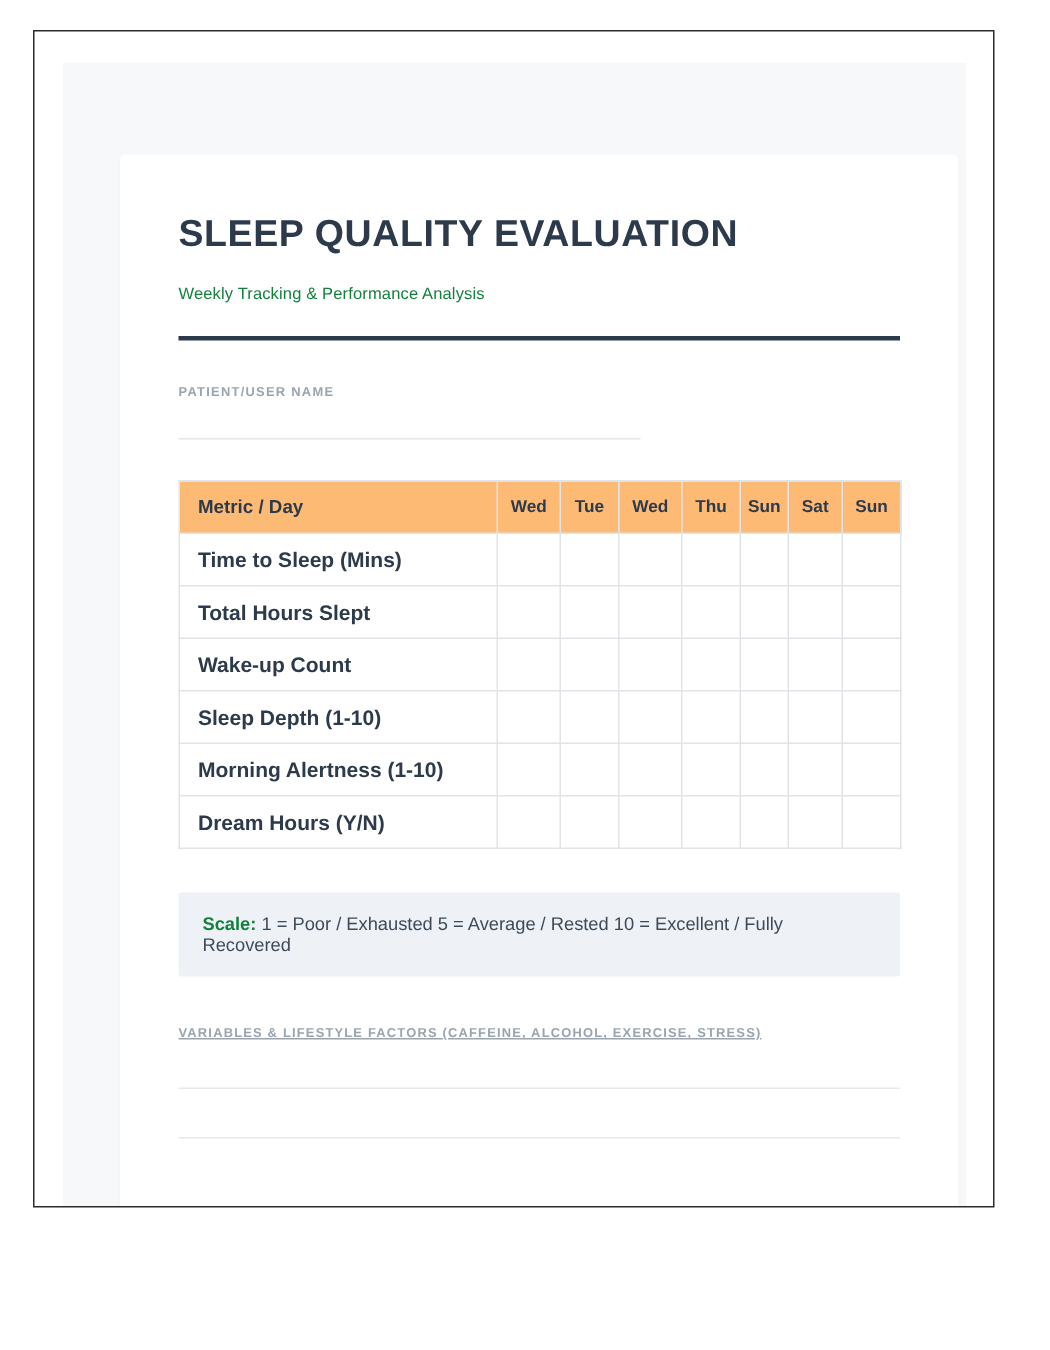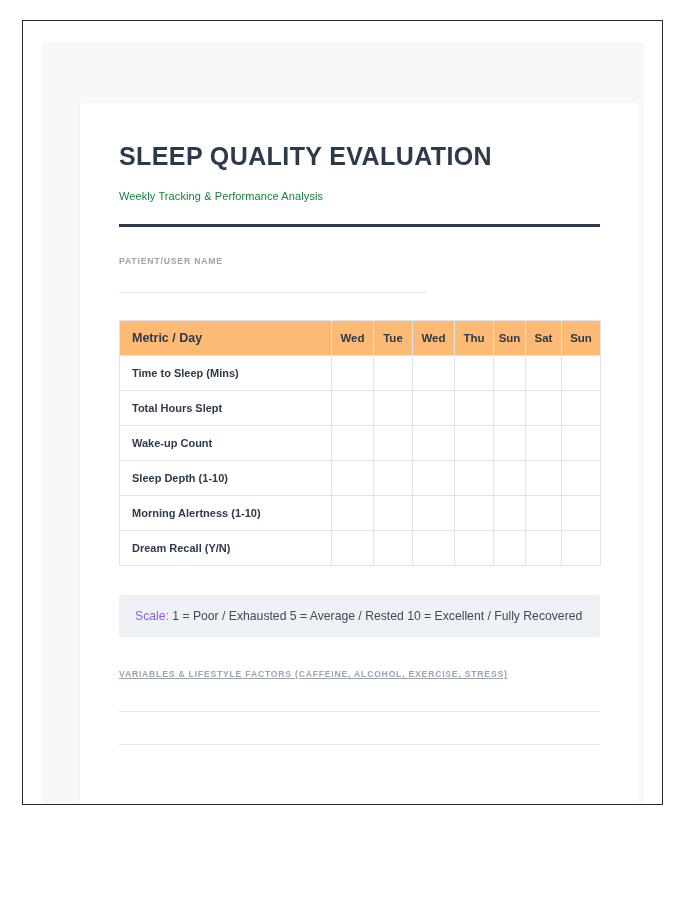--- a/index.html
+++ b/index.html
@@ -122,21 +122,21 @@
     padding-left: 12px;
     width: 212px;
     font-size: 12.5px;
   }
   .metric-table thead th.col-day {
     text-align: center;
   }
   .metric-table tbody td.metric-name {
     text-align: left;
     padding-left: 12px;
-    font-size: 11px;
+    font-size: 14px;
     font-weight: bold;
     color: #2c3a4b;
   }
   .metric-table tbody td.day-cell {
     background: #ffffff;
   }
   
   .w-mon { width: 42px; }
   .w-tue { width: 39px; }
   .w-wed { width: 42px; }
@@ -150,22 +150,22 @@
     margin-top: 29px;
     width: 481px;
     box-sizing: border-box;
     background: #eef2f7;
     padding: 14px 16px;
     border-radius: 2px;
     font-size: 12.2px;
     color: #3d4a59;
   }
   .scale-box .scale-strong {
-    font-weight: normal;
-    color: #8b5cf6;
+    font-weight: bold;
+    color: #15803d;
   }
 
   
   .notes-section {
     margin-top: 32px;
   }
   .notes-label {
     font-size: 8.6px;
     font-weight: bold;
     letter-spacing: 0.8px;
@@ -259,21 +259,21 @@
               <td class="metric-name">Morning Alertness (1-10)</td>
               <td class="day-cell"></td>
               <td class="day-cell"></td>
               <td class="day-cell"></td>
               <td class="day-cell"></td>
               <td class="day-cell"></td>
               <td class="day-cell"></td>
               <td class="day-cell"></td>
             </tr>
             <tr>
-              <td class="metric-name">Dream Recall (Y/N)</td>
+              <td class="metric-name">Dream Hours (Y/N)</td>
               <td class="day-cell"></td>
               <td class="day-cell"></td>
               <td class="day-cell"></td>
               <td class="day-cell"></td>
               <td class="day-cell"></td>
               <td class="day-cell"></td>
               <td class="day-cell"></td>
             </tr>
           </tbody>
         </table>

